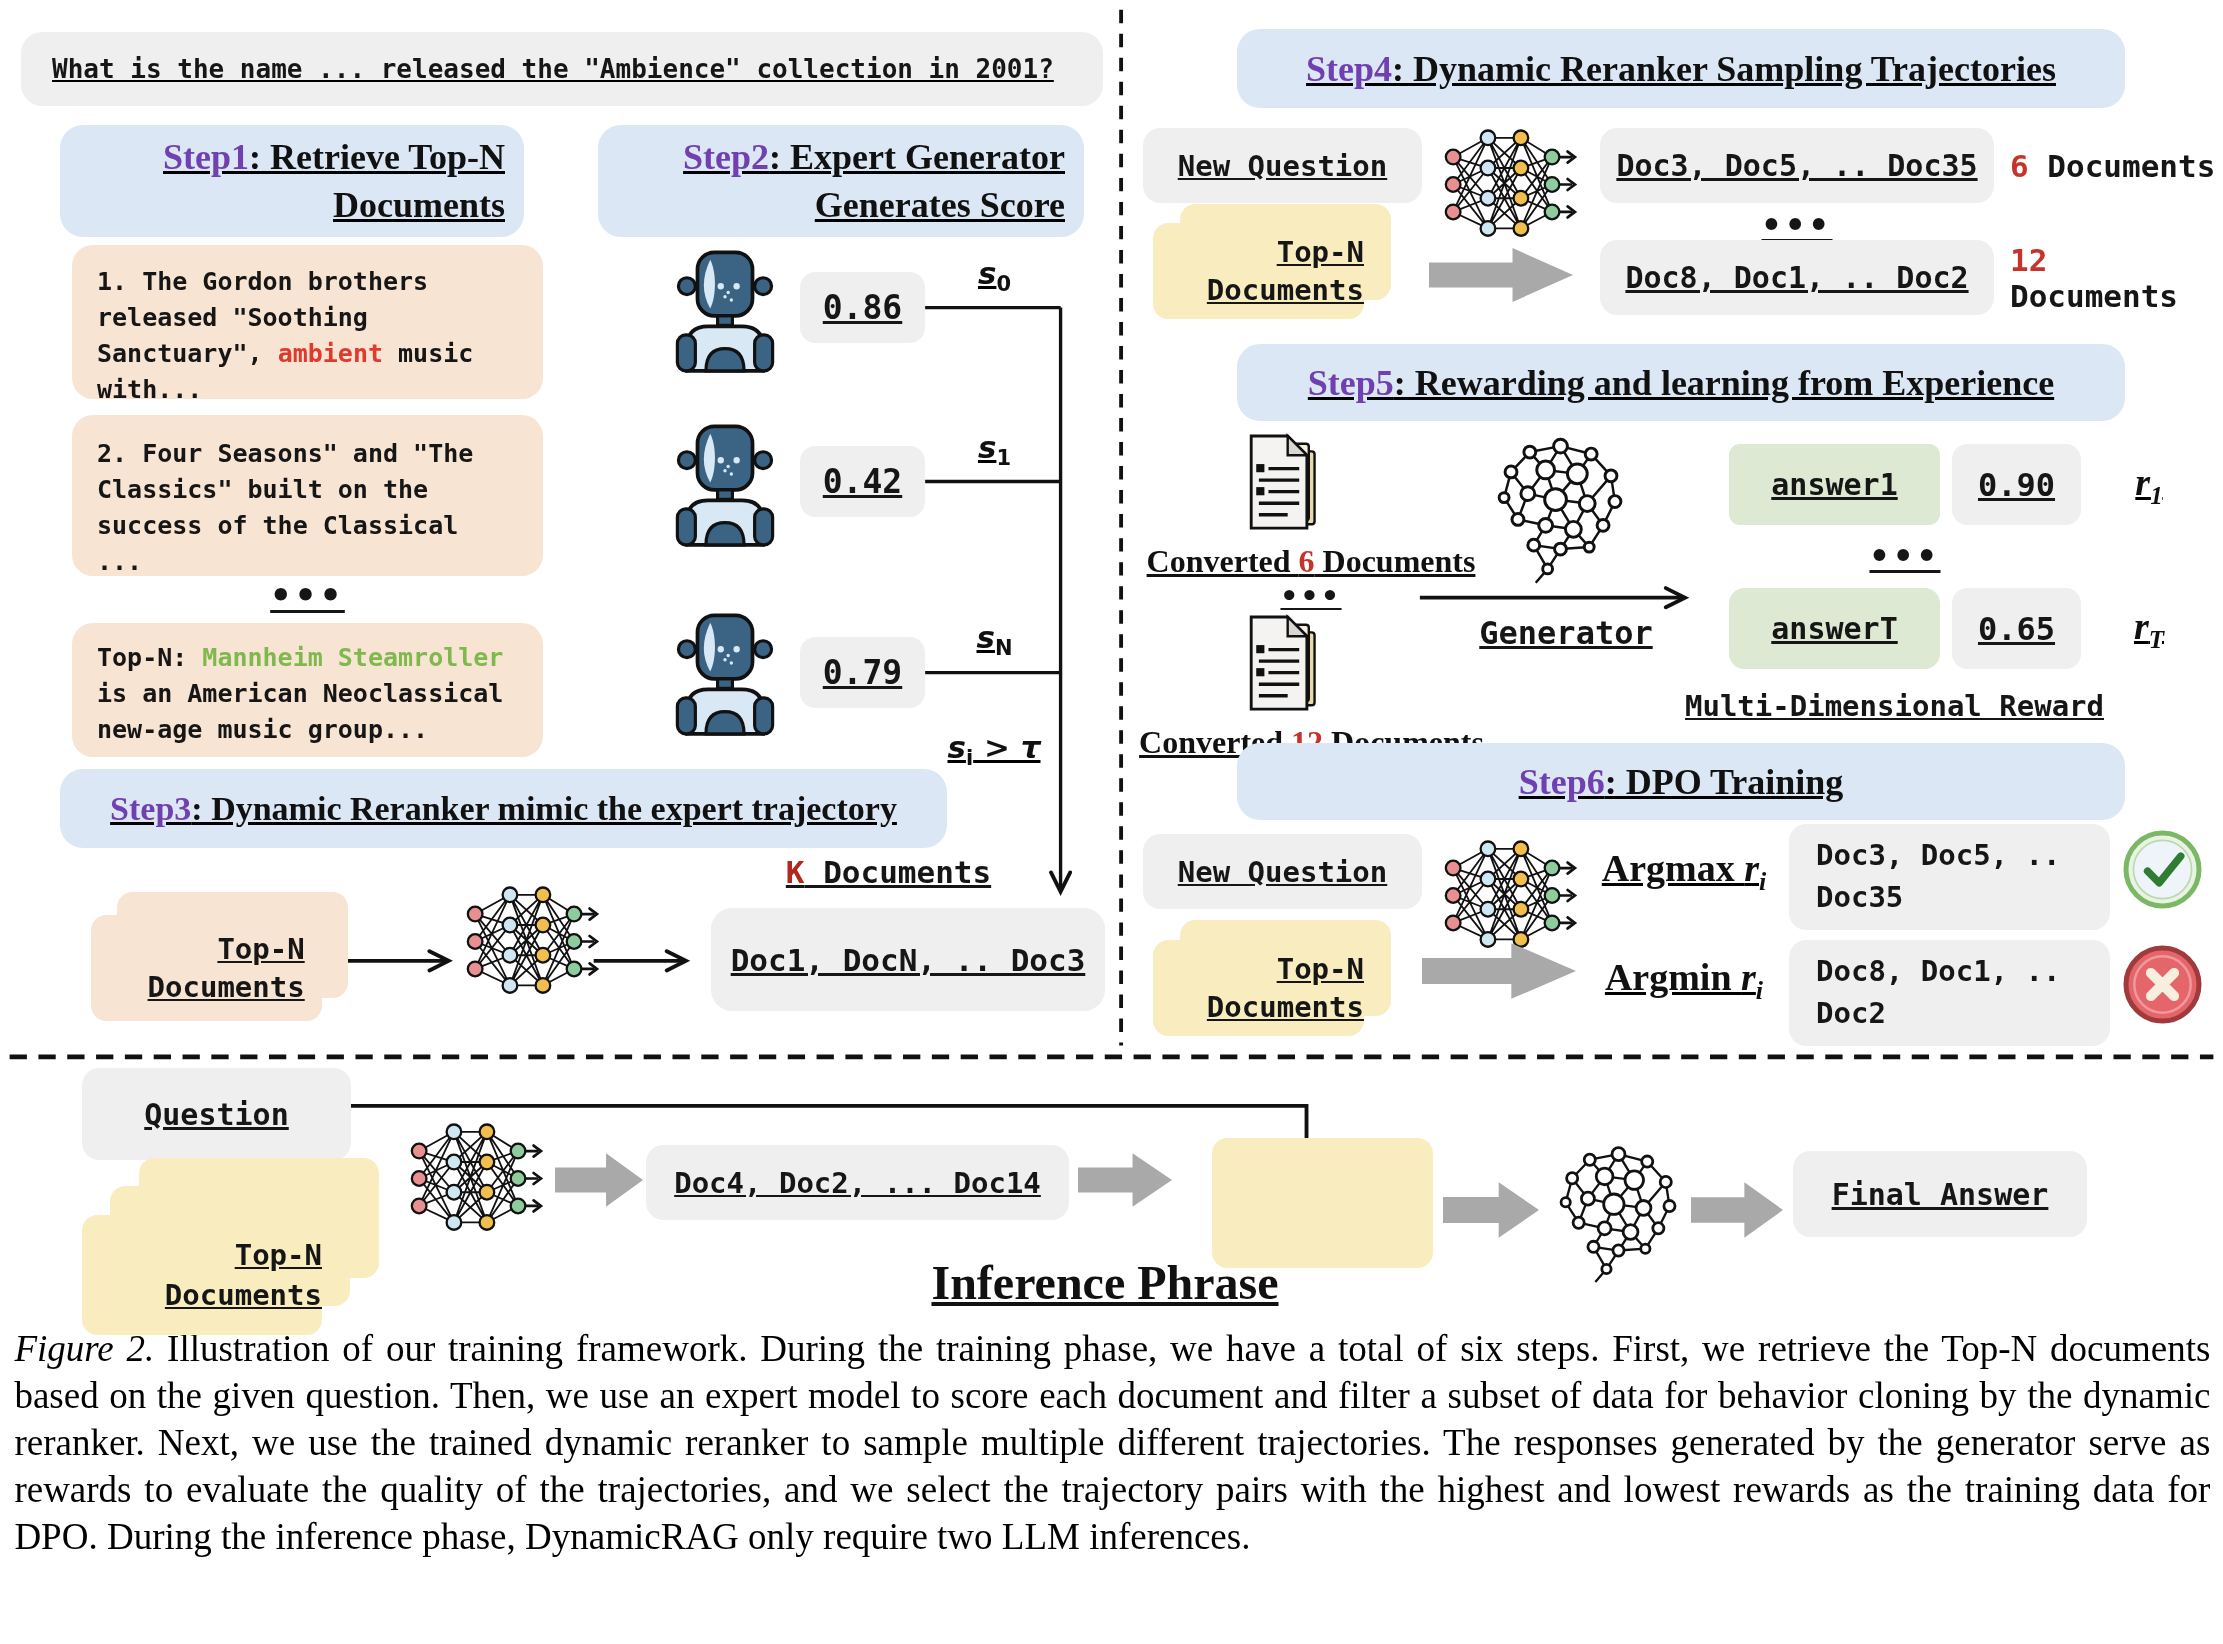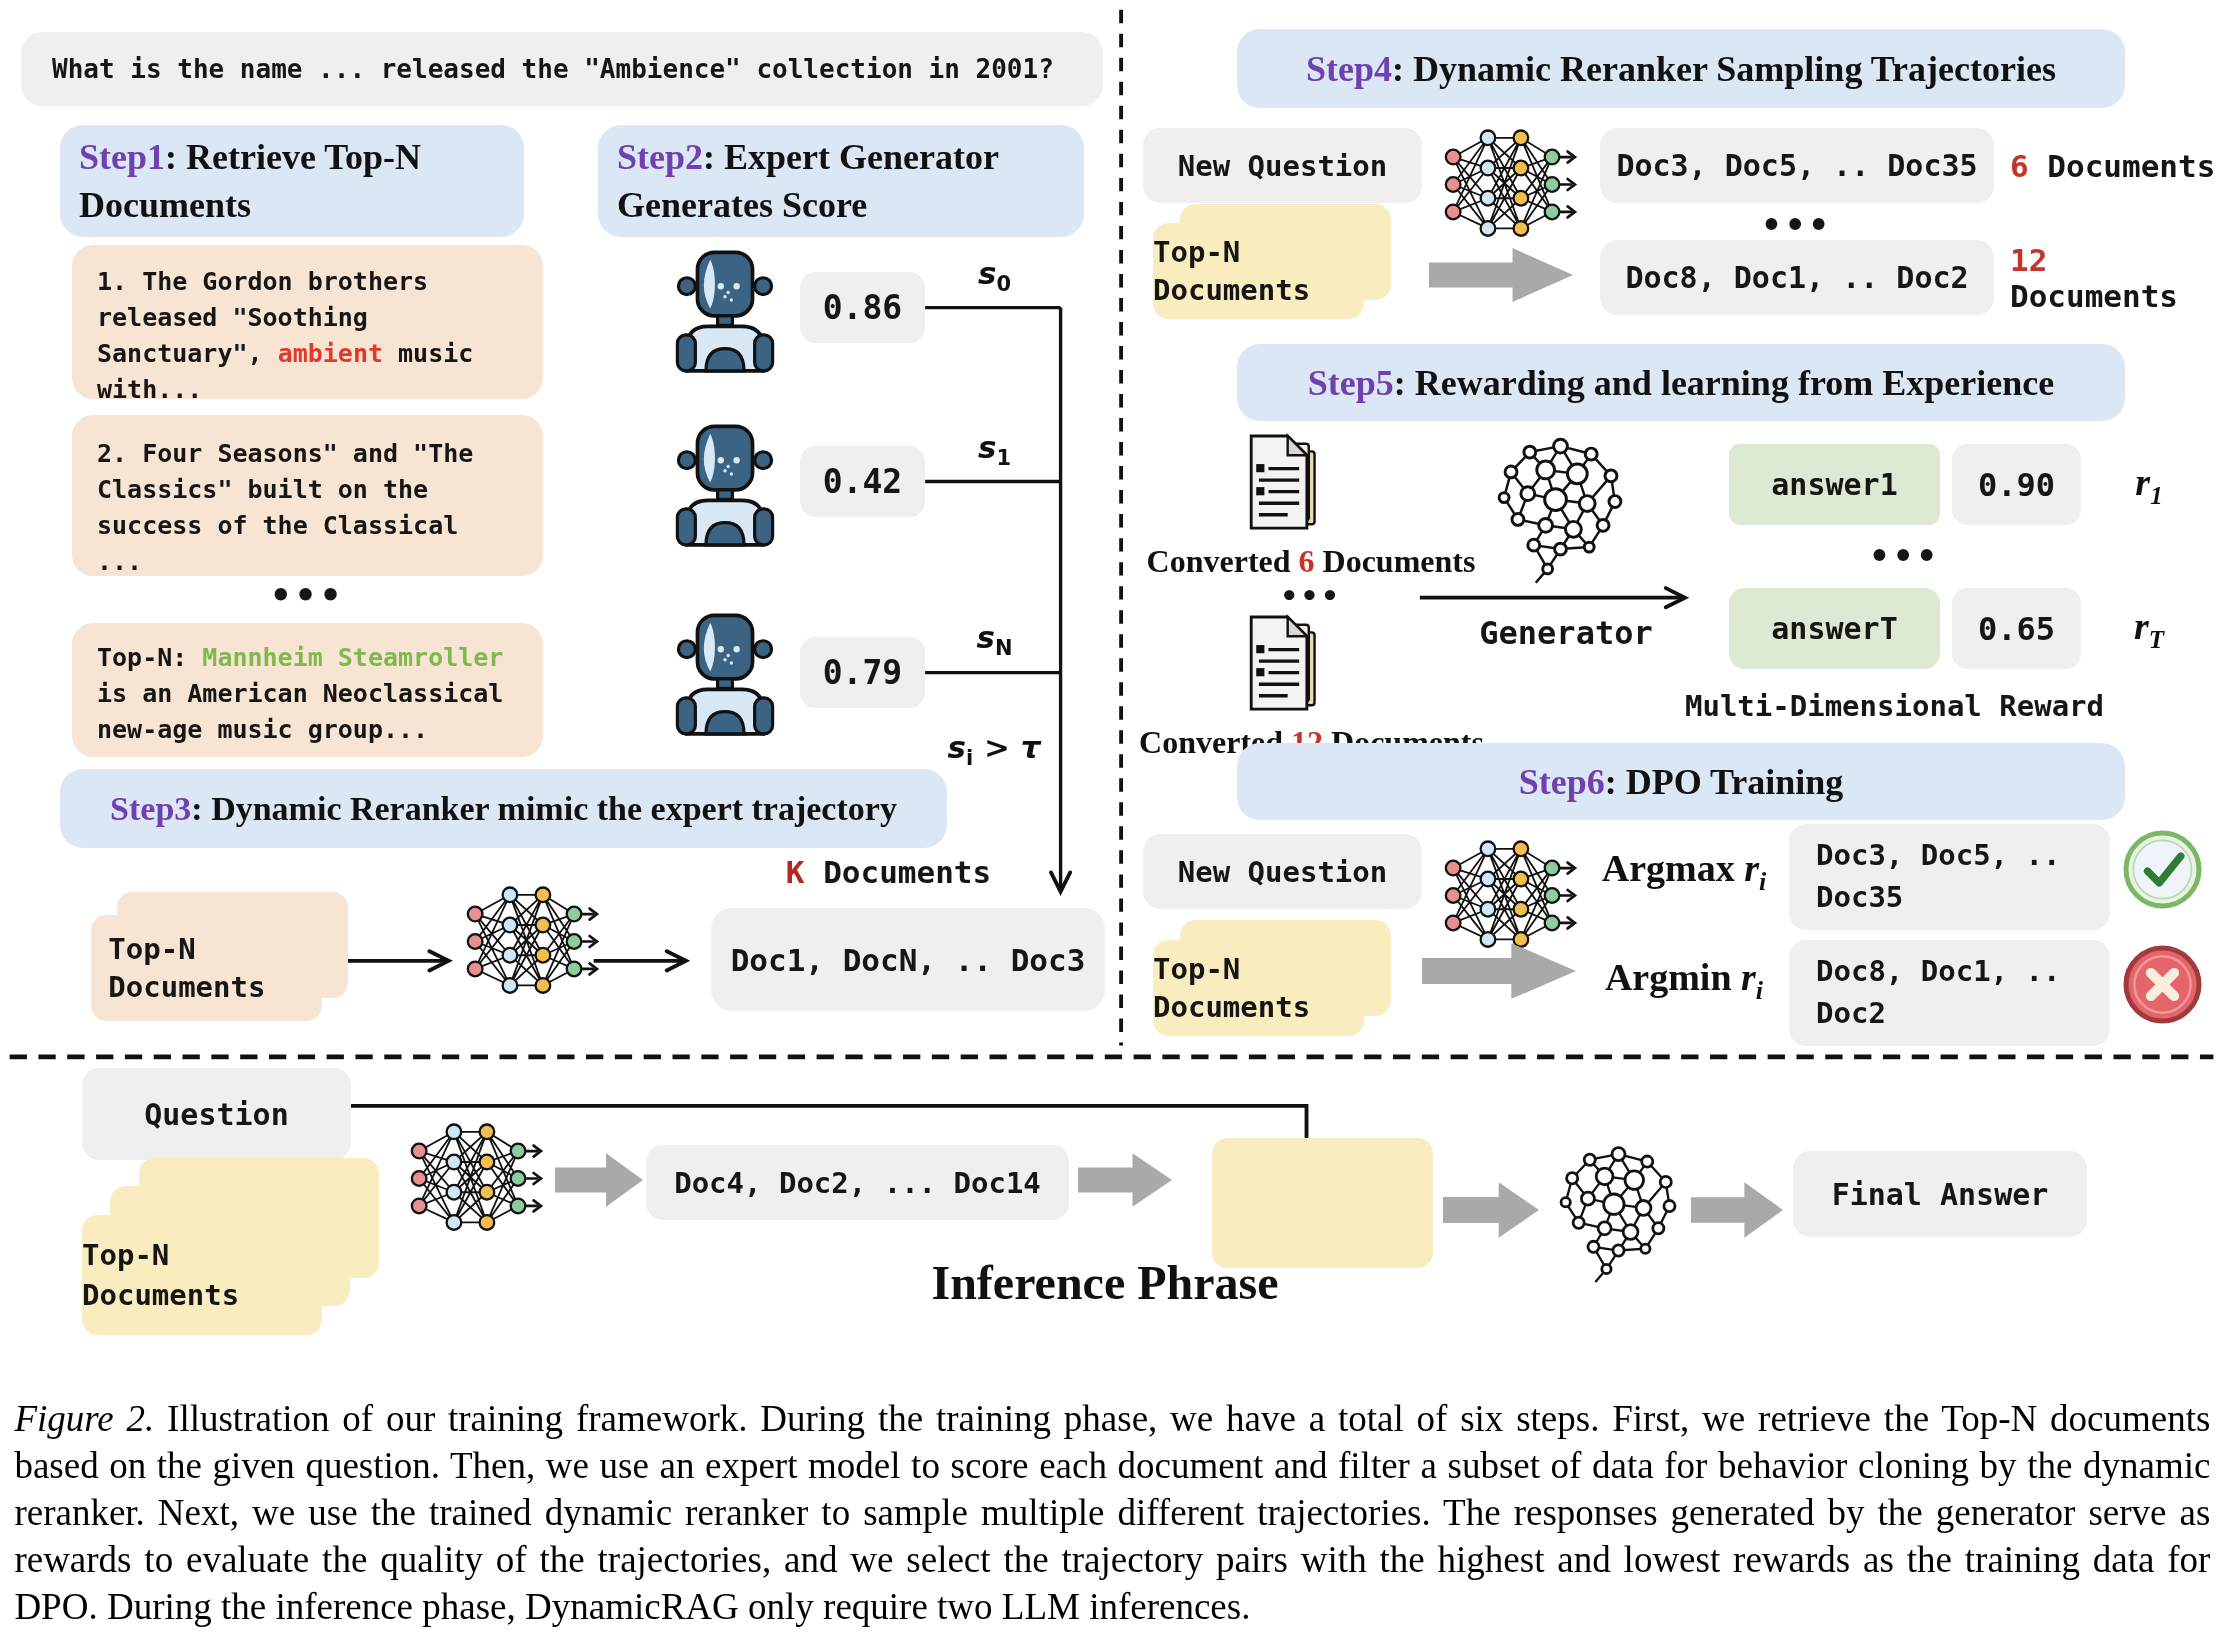--- a/index.html
+++ b/index.html
@@ -1,20 +1,20 @@
 <!DOCTYPE html>
 <html><head>
 <meta charset="utf-8">
 <style>
   html,body{margin:0;padding:0;background:#ffffff;}
   #canvas{position:relative;width:2223px;height:1645px;background:#ffffff;overflow:hidden;}
   .abs{position:absolute;box-sizing:border-box;}
   .comic{font-family:"DejaVu Sans Mono",monospace;font-weight:bold;color:#161616;}
   .serifh{font-family:"Liberation Serif",serif;font-weight:bold;color:#111;}
-  .center{display:flex;align-items:center;justify-content:center;text-align:left;}
+  .center{display:flex;align-items:center;justify-content:center;text-align:right;text-decoration:underline;}
   .round{border-radius:21px;}
   .grayb{background:#efefef;}
   .blueb{background:#dbe7f4;border-radius:23px;}
   .peachb{background:#f8e4d3;}
   .yellowb{background:#f9edc0;}
   .greenb{background:#dde9d3;}
   .stepword{color:#7040b0;}
   .redtx{color:#c5342a;}
   .greentx{color:#7fb94e;}
   .svar{font-family:"DejaVu Sans",sans-serif;font-weight:bold;font-style:italic;font-size:31px;color:#111;}
@@ -428,18 +428,18 @@
     </svg>
 
   <div class="abs grayb center comic" style="left:1793px;top:1151px;width:294px;height:86px;border-radius:17.3px;font-size:30px;z-index:2;">
     <span>Final Answer</span>
   </div>
 
   <div class="abs serifh center" style="left:769px;top:1249px;width:672px;height:67px;font-size:48px;z-index:2;">
     <span>Inference Phrase</span>
   </div>
 
-  <div id="caption" class="abs" style="left:14.4px;top:1395px;width:2196px;z-index:2;">
+  <div id="caption" class="abs" style="left:14.4px;top:1325px;width:2196px;z-index:2;">
     <span class="cap-label">Figure 2.</span><span> Illustration of our training framework. During the training phase, we have a total of six steps. First, we retrieve the Top-N documents based on the given question. Then, we use an expert model to score each document and filter a subset of data for behavior cloning by the dynamic reranker. Next, we use the trained dynamic reranker to sample multiple different trajectories. The responses generated by the generator serve as rewards to evaluate the quality of the trajectories, and we select the trajectory pairs with the highest and lowest rewards as the training data for DPO. During the inference phase, DynamicRAG only require two LLM inferences.</span>
   </div>
 
 </div>
 
 
 </body></html>

